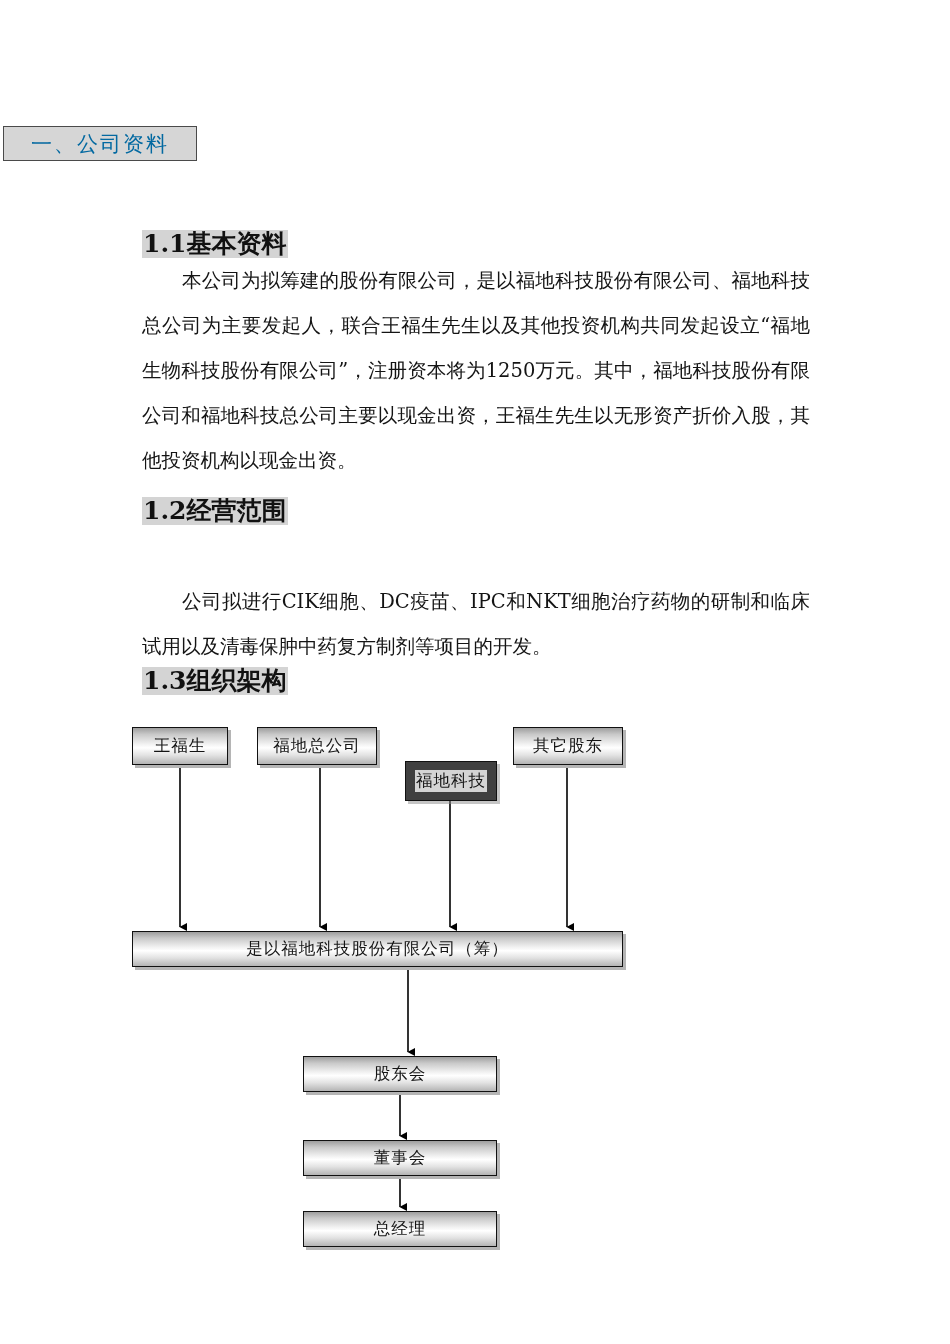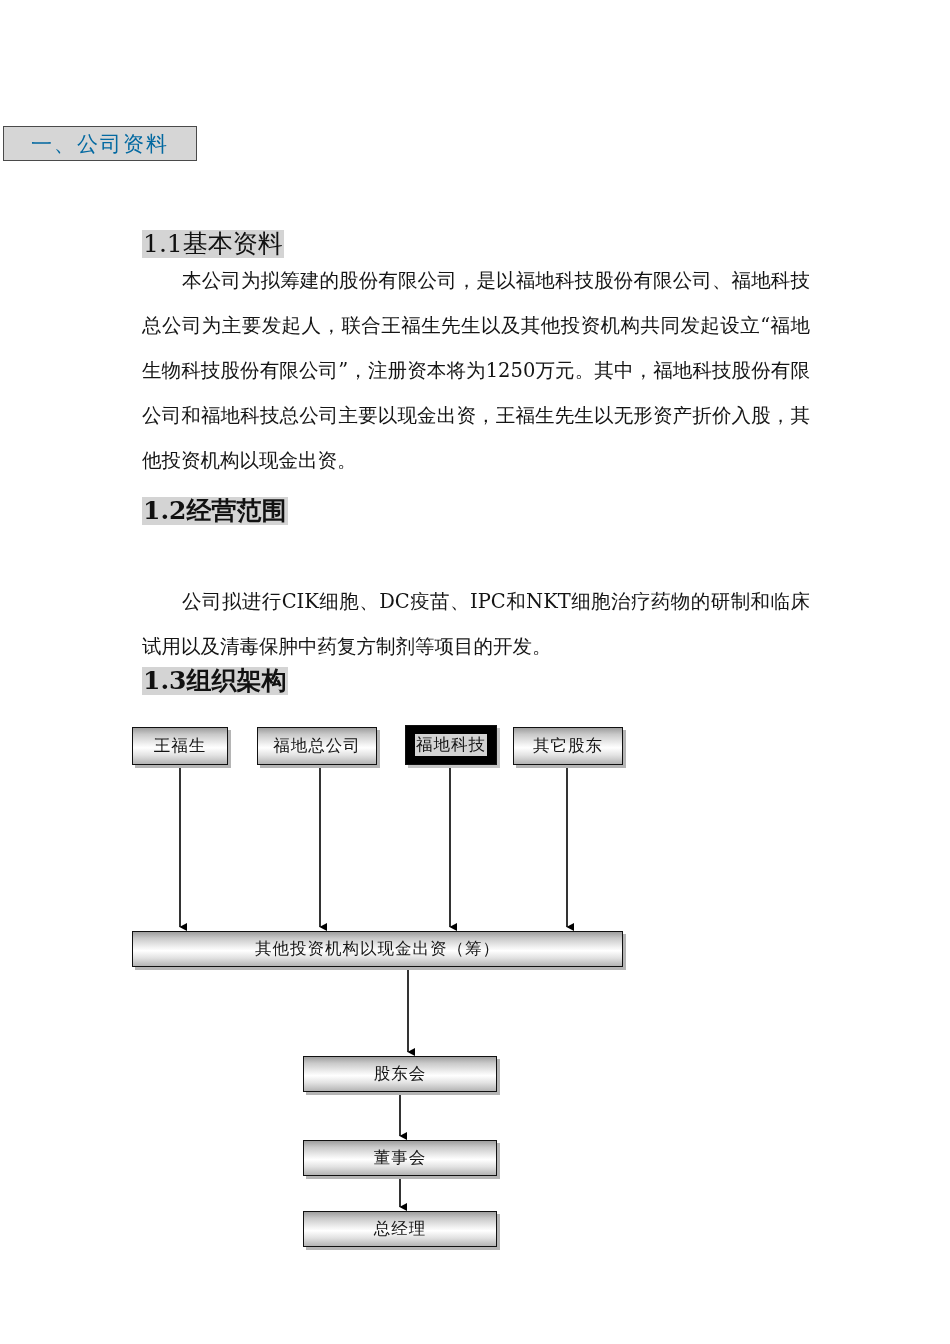--- a/index.html
+++ b/index.html
@@ -51,21 +51,21 @@
     position: absolute;
     left: 142px;
     white-space: nowrap;
     background: #d4d4d4;
     color: #111111;
     padding: 0 1px;
     line-height: 1.12;
   }
   .heading.h-light {
     font-size: 25px;
-    font-weight: normal;
+    font-weight: bold;
   }
   .heading.h-bold {
     font-size: 25px;
     font-weight: bold;
   }
   #heading-11 { top: 230px; }
   #heading-12 { top: 497px; }
   #heading-13 { top: 667px; }
 
   
@@ -108,22 +108,23 @@
     background: linear-gradient(to bottom,
                 #9e9e9e 0%,
                 #c9c9c9 18%,
                 #f2f2f2 45%,
                 #ffffff 55%,
                 #e2e2e2 76%,
                 #b4b4b4 100%);
     box-shadow: 3px 3px 0 0 rgba(120,120,120,0.55);
   }
   .node.plain {
-    background: #000000;
+    background: #404040;
     box-shadow: 3px 3px 0 0 rgba(140,140,140,0.5);
+    margin-top: 36px;
   }
   .node.plain .node-label {
     background: #d4d4d4;
   }
   .node-label {
     display: inline-block;
     padding: 0 1px;
     letter-spacing: 1px;
   }
 
@@ -193,21 +194,21 @@
 
     <div class="node plain" id="node-fudikeji">
       <span class="node-label">福地科技</span>
     </div>
 
     <div class="node" id="node-qitagudong">
       <span class="node-label">其它股东</span>
     </div>
 
     <div class="node" id="node-company">
-      <span class="node-label">其他投资机构以现金出资（筹）</span>
+      <span class="node-label">是以福地科技股份有限公司（筹）</span>
     </div>
 
     <div class="node" id="node-gudonghui">
       <span class="node-label">股东会</span>
     </div>
 
     <div class="node" id="node-dongshihui">
       <span class="node-label">董事会</span>
     </div>
 

